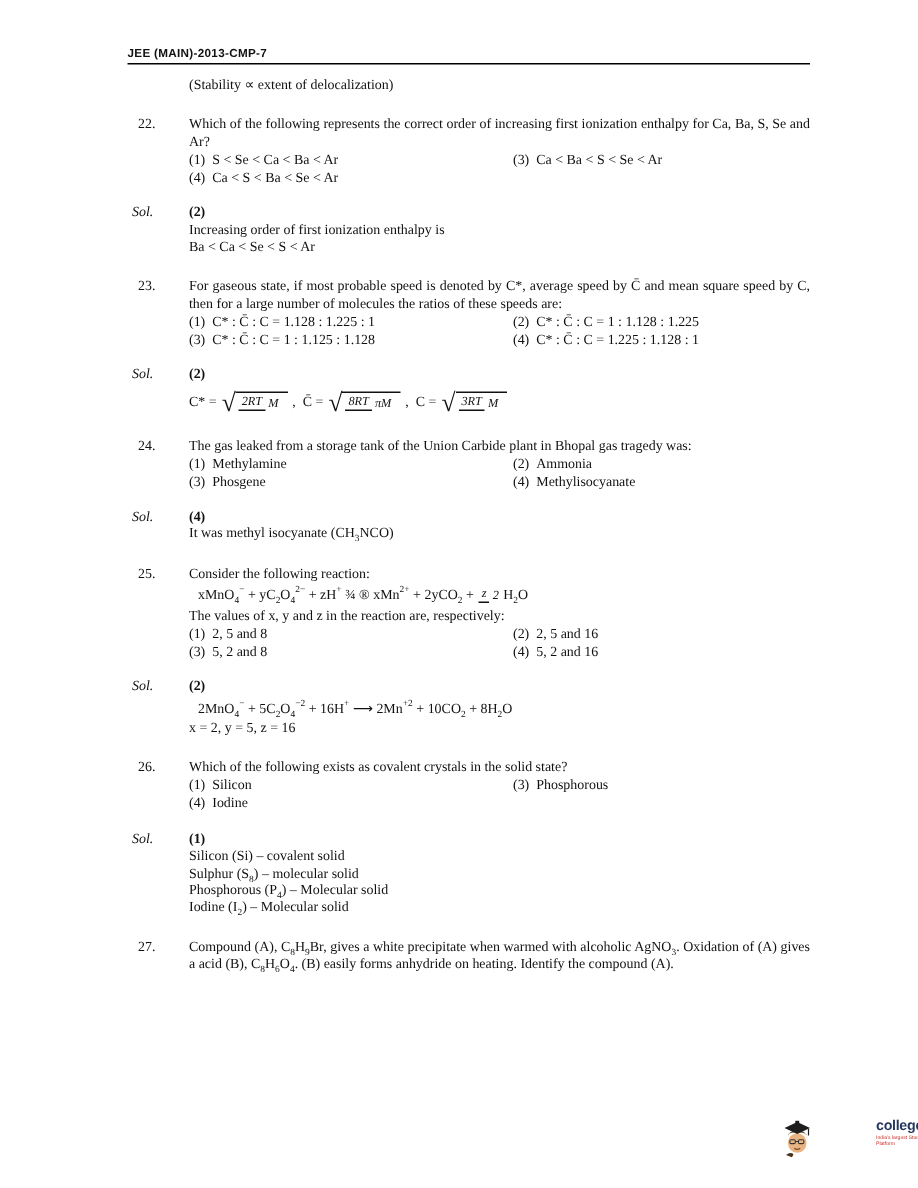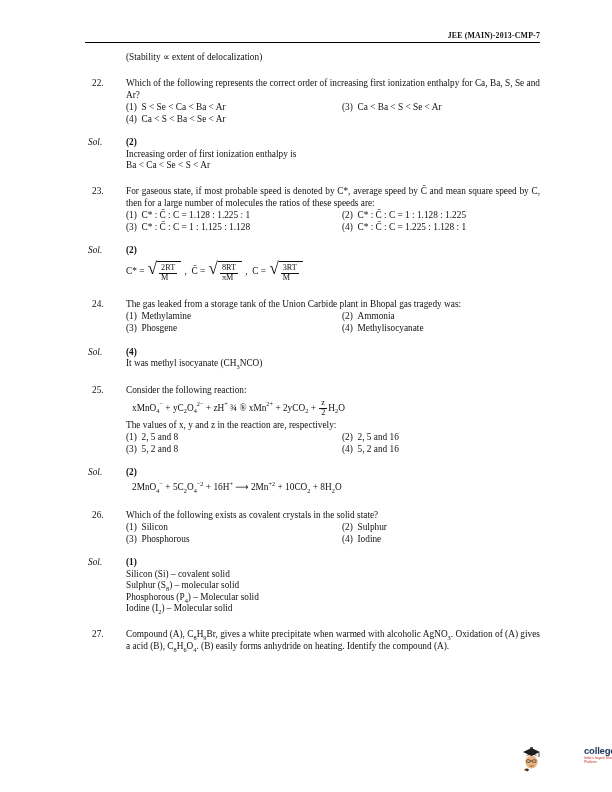--- a/index.html
+++ b/index.html
@@ -3,38 +3,38 @@
 <meta charset="utf-8">
 <style>
   html,body{margin:0;padding:0;background:#888;}
   .page{
     position:relative;width:612px;height:792px;background:#ffffff;
     font-family:"Liberation Serif", serif;font-size:9.3px;line-height:11.4px;color:#111;
     margin:0 auto;overflow:hidden;
   }
   
   .header{position:absolute;left:85px;top:30px;width:455px;border-bottom:1.4px solid #000;padding-bottom:1px;}
-  .htitle{font-weight:bold;font-size:7.8px;letter-spacing:.2px;font-family:Liberation Serif, serif;text-align:right;}
+  .htitle{font-weight:bold;font-size:7.8px;letter-spacing:.2px;font-family:Liberation Sans, sans-serif;}
   
   .content{position:absolute;left:85px;top:48px;width:455px;}
   .note{margin:4px 0 0 41px;}
   .qrow{display:flex;margin-top:15px;}
   .qrow.sol{margin-top:12px;}
   .qnum{width:41px;flex:0 0 41px;padding-left:7px;box-sizing:border-box;}
   .solnum{width:41px;flex:0 0 41px;padding-left:3px;box-sizing:border-box;font-weight:normal;font-style:italic;}
   .qbody{flex:1;min-width:0;}
   .just{text-align:justify;}
   .opts{display:grid;grid-template-columns:204px 1fr;column-gap:12px;}
   .opt{padding-top:.6px;}
   .ans{font-weight:bold;}
   .indent6{margin-left:6px;}
   .rxn{margin-top:3px;margin-bottom:2px;}
   
-  .fr{display:inline-flex;flex-direction:column;align-items:flex-start;vertical-align:middle;
-      line-height:1.08;font-size:8.2px;margin:0 1px;}
+  .fr{display:inline-flex;flex-direction:row;align-items:flex-end;vertical-align:middle;
+      line-height:1.08;font-size:8.2px;margin:0 1px;font-style:italic;}
   .nu{border-bottom:.8px solid #111;padding:0 2px;}
   .de{padding:0 2px;}
   
   .sqrt{display:inline-flex;align-items:flex-start;vertical-align:middle;margin:0 1px;}
   .rt{font-size:17px;line-height:15px;}
   .vin{border-top:1px solid #111;padding:2px 3px 0 1px;display:inline-block;}
   .fline{margin-top:4px;margin-bottom:2px;}
   sub,sup{font-size:6.3px;line-height:0;}
   
   .footer{position:absolute;left:521px;top:746px;width:90px;display:flex;align-items:flex-start;gap:40px;}
@@ -153,30 +153,30 @@
           <div class="opt">(4) 5, 2 and 16</div>
         </div>
       </div>
     </div>
 
     <div class="qrow sol">
       <div class="solnum">Sol.</div>
       <div class="qbody">
         <div class="ans">(2)</div>
         <div class="rxn indent6">2MnO<sub>4</sub><sup>−</sup> + 5C<sub>2</sub>O<sub>4</sub><sup>−2</sup> + 16H<sup>+</sup> ⟶ 2Mn<sup>+2</sup> + 10CO<sub>2</sub> + 8H<sub>2</sub>O</div>
+        <div>x = 2, y = 5, z = 16</div>
       </div>
     </div>
 
     <div class="qrow">
       <div class="qnum">26.</div>
       <div class="qbody">
         <div>Which of the following exists as covalent crystals in the solid state?</div>
         <div class="opts">
           <div class="opt">(1) Silicon</div>
-          <div class="opt">(2) Sulphur</div>
           <div class="opt">(3) Phosphorous</div>
           <div class="opt">(4) Iodine</div>
         </div>
       </div>
     </div>
 
     <div class="qrow sol">
       <div class="solnum">Sol.</div>
       <div class="qbody">
         <div class="ans">(1)</div>

